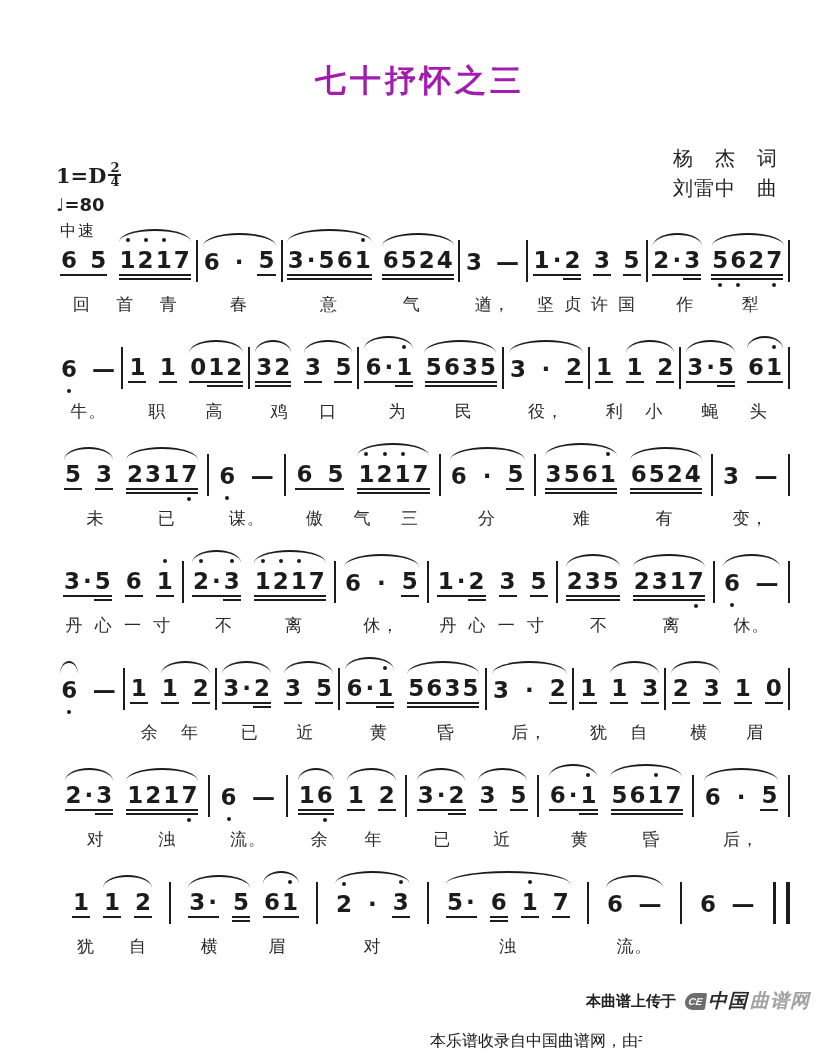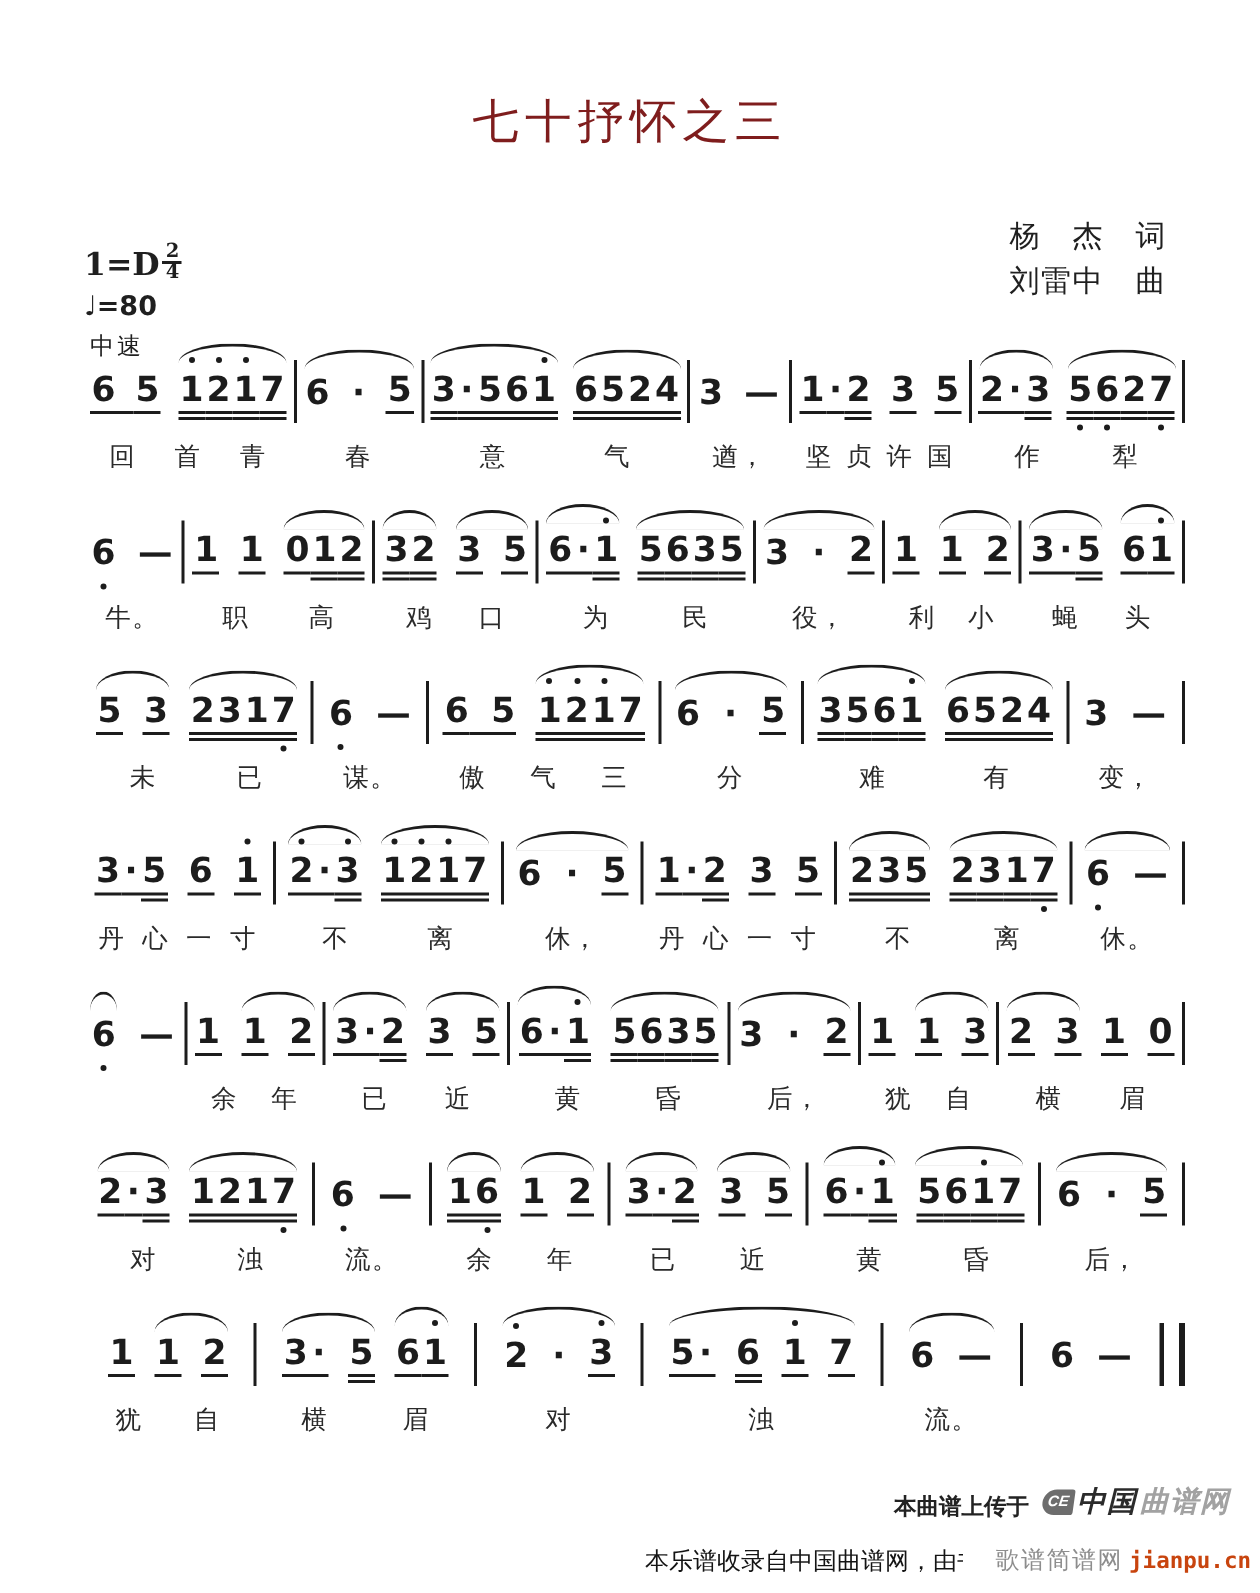--- a/index.html
+++ b/index.html
@@ -2,21 +2,21 @@
 <html><head>
 <meta charset="utf-8">
 <style>
   html,body{margin:0;padding:0;background:#ffffff;}
   body{width:840px;height:1062px;position:relative;overflow:hidden;
        font-family:"Liberation Serif","DejaVu Serif",serif;color:#1f1f1f;}
   .page{position:absolute;inset:0;background:#fff;}
 
   
   .title{position:absolute;top:60px;left:0;width:100%;margin:0;text-align:center;
-         font-size:31px;font-weight:400;letter-spacing:4px;color:#7f1d1d;}
+         font-size:31px;font-weight:700;letter-spacing:4px;color:#a21caf;}
   .keyblock{position:absolute;left:56px;top:134px;}
   .keyrow{font-size:21px;font-weight:700;font-family:"DejaVu Serif",serif;display:flex;align-items:center;margin-top:28px;}
   .frac{display:inline-block;margin-left:2px;vertical-align:middle;}
   .frac span{display:block;font-size:13px;line-height:12px;font-weight:700;text-align:center;padding:0 2px;}
   .frac .top{border-bottom:2px solid #1f1f1f;}
   .temporow{font-size:18px;font-weight:600;margin-top:6px;font-family:"DejaVu Sans",sans-serif;}
   .speedrow{font-size:16px;margin-top:6px;margin-left:4px;letter-spacing:2px;}
   .credits{position:absolute;right:62px;top:143px;font-size:20px;line-height:30px;letter-spacing:1px;text-align:left;}
 
   
@@ -40,21 +40,21 @@
   .u2 .dot-b{bottom:-13px;}
   .arc{position:absolute;height:11px;border-top:2.5px solid #1c1c1c;
        border-radius:50% 50% 0 0 / 100% 100% 0 0;}
   .barline{flex:0 0 auto;width:2px;height:42px;background:#1c1c1c;margin-top:-6px;}
   .barline.dbl{width:10px;background:transparent;border-left:3px solid #1c1c1c;border-right:4px solid #1c1c1c;}
   .lyrics-row{display:flex;justify-content:space-around;margin-top:17px;min-height:23px;
               font-size:17px;color:#2a2a2a;letter-spacing:1px;}
   .syl{white-space:nowrap;}
 
   
-  .footer-upload{position:absolute;right:20px;top:988px;display:flex;align-items:flex-end;gap:9px;
+  .footer-upload{position:absolute;right:30px;top:988px;display:flex;align-items:center;gap:9px;
                  font-size:15px;font-weight:700;color:#222;
                  font-family:"Liberation Sans","DejaVu Sans",sans-serif;}
   .logo{display:inline-flex;align-items:center;gap:2px;}
   .logo-mark{display:inline-flex;align-items:center;justify-content:center;width:21px;height:17px;
              background:#6d6d6d;color:#fff;font-size:10px;font-style:italic;font-weight:700;
              border-radius:9px 2px 2px 9px;transform:skewX(-8deg);}
   .logo-cn{font-size:19px;font-weight:800;font-style:italic;color:#2b2b2b;letter-spacing:1px;}
   .logo-gray{font-size:19px;font-weight:800;font-style:italic;color:#a2a2a2;letter-spacing:1px;}
   .footer-note{position:absolute;left:430px;top:1031px;font-size:16px;color:#141414;
                white-space:nowrap;width:212px;overflow:hidden;
@@ -805,18 +805,14 @@
     <span>本曲谱上传于</span>
     <span class="logo">
       <span class="logo-mark">CE</span>
       <span class="logo-cn">中国</span>
       <span class="logo-gray">曲谱网</span>
     </span>
   </div>
 
   <div class="footer-note">本乐谱收录自中国曲谱网，由书</div>
 
-  <div class="watermark">
-    <span class="wm-site">歌谱简谱网</span>
-    <span class="wm-url">jianpu.cn</span>
-  </div>
 
 </div>
 
 </body></html>

